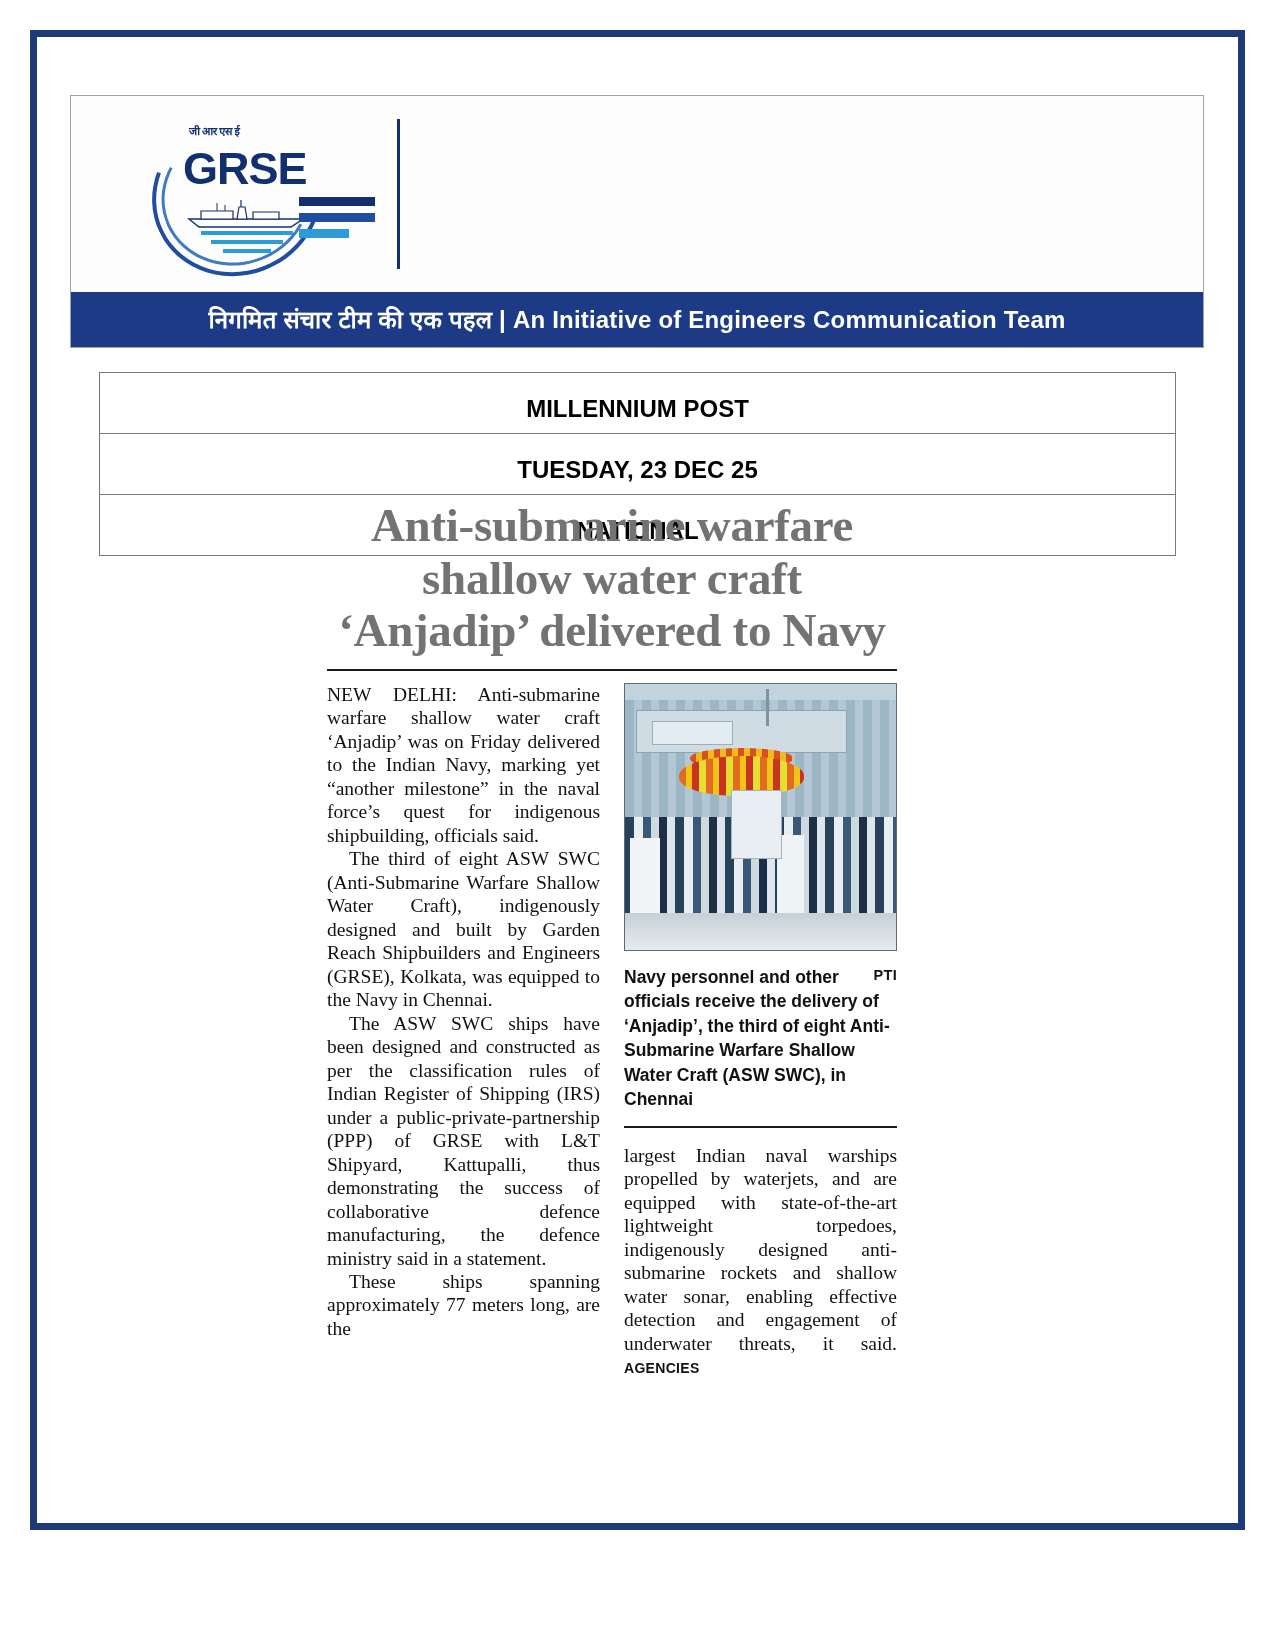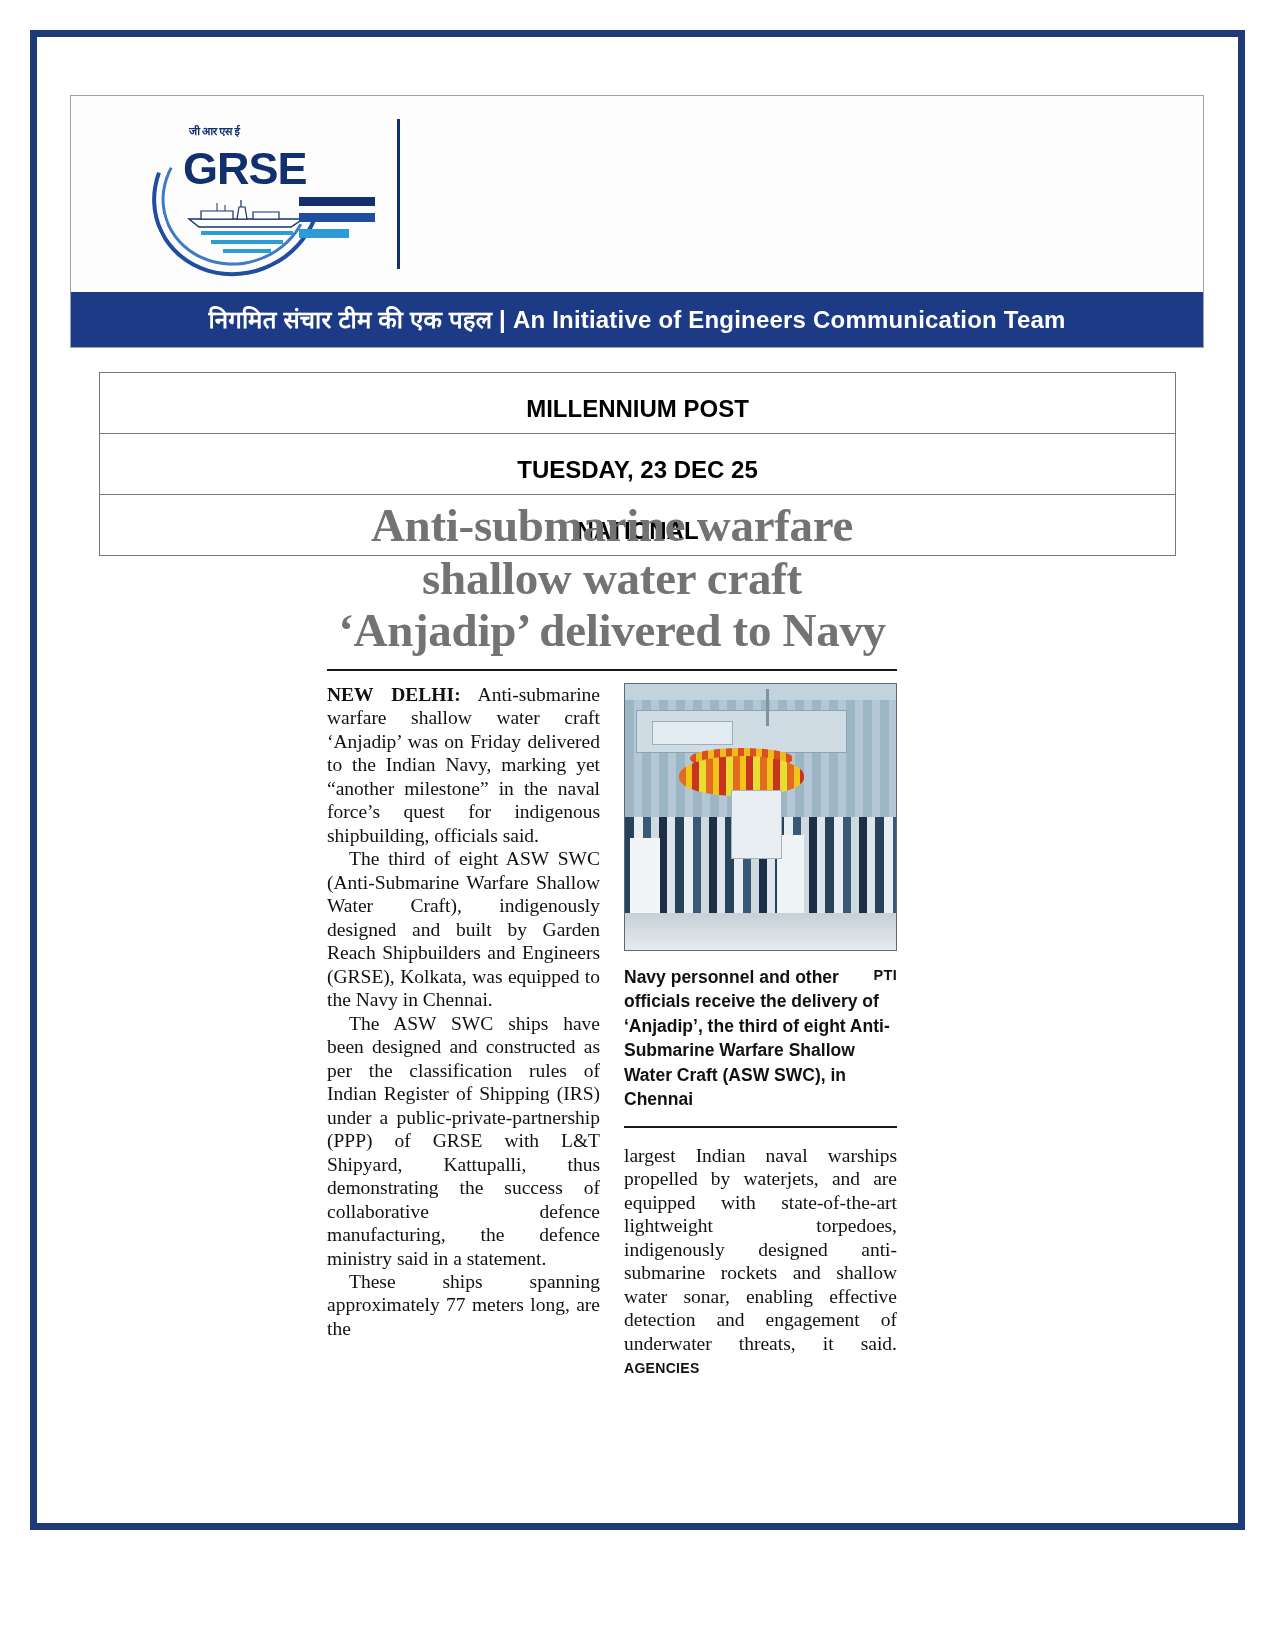--- a/index.html
+++ b/index.html
@@ -227,21 +227,21 @@
   .col p {
     margin: 0;
     font-family: "Liberation Serif", serif;
     font-size: 19.5px;
     line-height: 1.205;
     text-align: justify;
     color: #111111;
     hyphens: manual;
   }
   .col p.indent { text-indent: 22px; }
-  .col p .lede { font-weight: bold; }
+  .col p .lede { font-weight: normal; }
 
   
   .photo {
     width: 273px;
     height: 268px;
     border: 1px solid #5d6a78;
     background: linear-gradient(#b9cbd8 0%, #a4bccb 42%, #8fb0c4 63%, #cfd8dd 100%);
     position: relative;
     overflow: hidden;
     margin-bottom: 14px;

